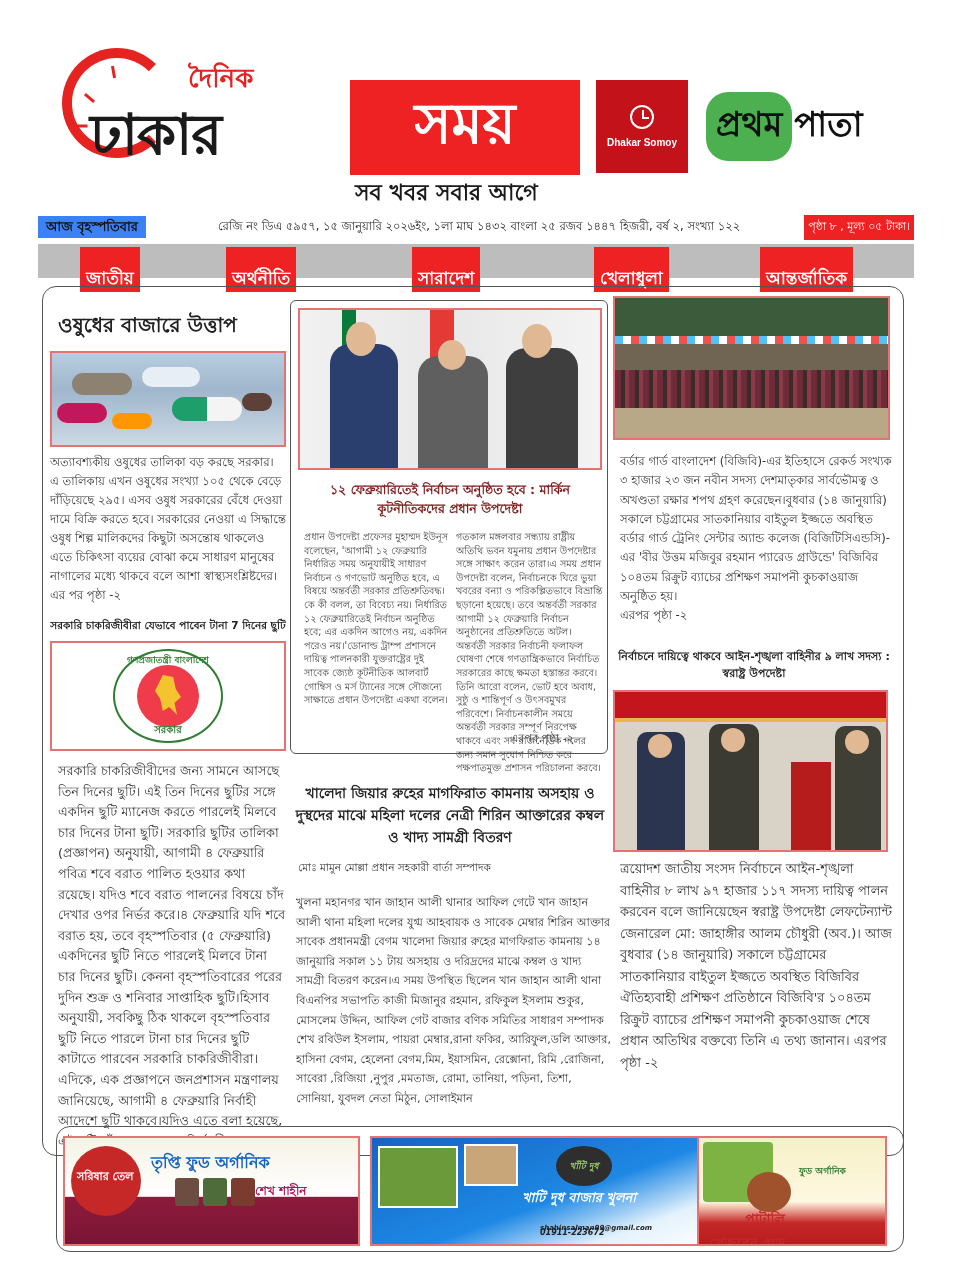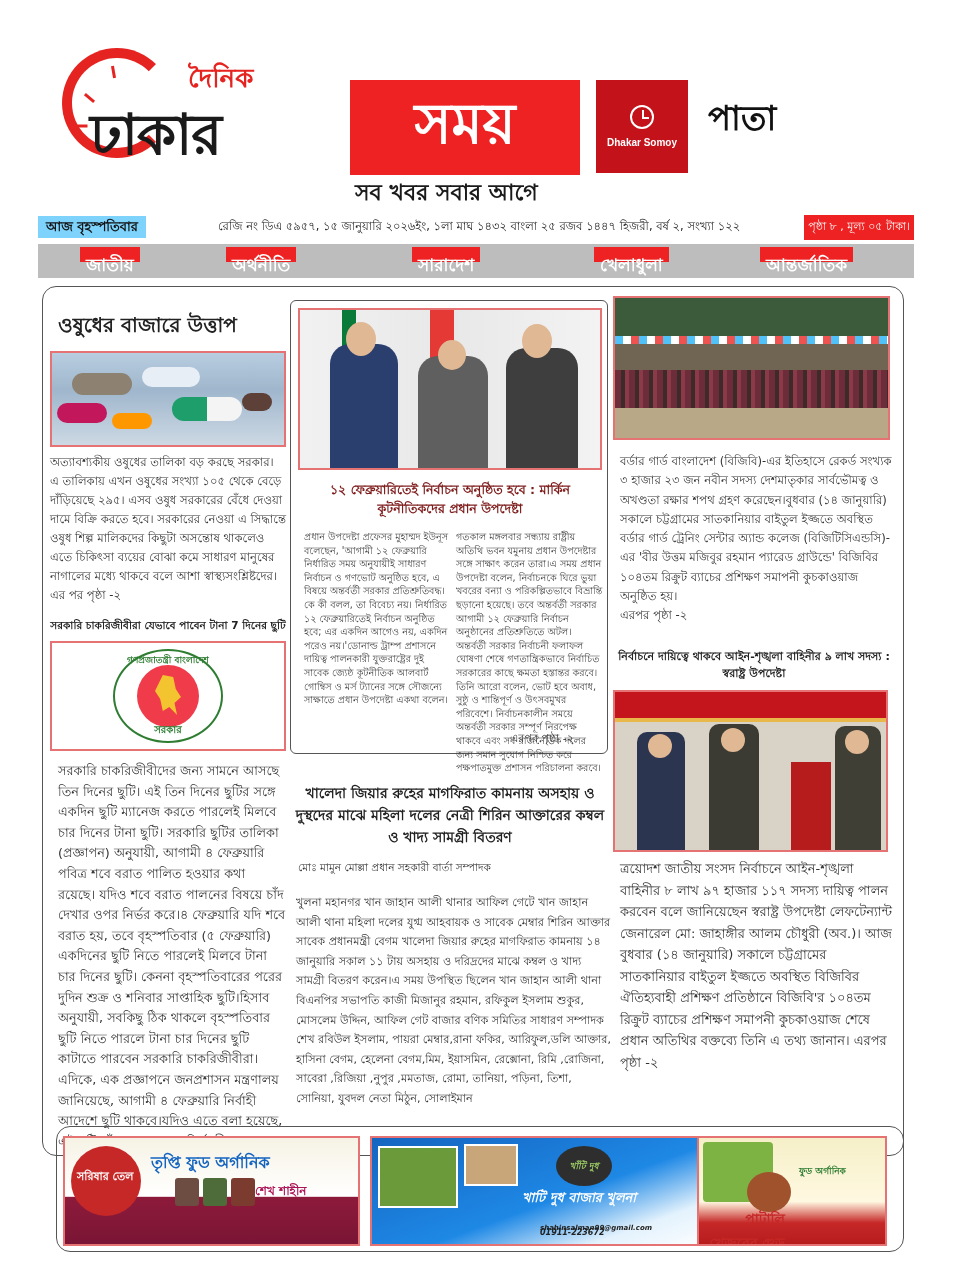--- a/index.html
+++ b/index.html
@@ -17,27 +17,27 @@
   .brand-square .clock-icon { width: 24px; height: 24px; border: 2px solid #fff; border-radius: 50%; position: relative; margin-bottom: 8px; }
   .brand-square .clock-icon::before { content: ""; position: absolute; left: 10px; top: 3px; width: 2px; height: 8px; background: #fff; }
   .brand-square .clock-icon::after { content: ""; position: absolute; left: 10px; top: 10px; width: 7px; height: 2px; background: #fff; }
   .brand-square .brand-text { font-size: 10px; font-family: "Liberation Sans", sans-serif; font-weight: bold; }
   .first-page { position: absolute; left: 706px; top: 92px; display: flex; align-items: center; }
   .first-page .pill { background: #4caf50; border-radius: 22px; padding: 6px 10px; font-size: 34px; font-weight: bold; color: #111; }
   .first-page .rest { font-size: 34px; font-weight: bold; color: #111; margin-left: 2px; }
 
   
   .info-bar { position: absolute; left: 38px; top: 216px; width: 876px; height: 22px; display: flex; align-items: center; }
-  .day-badge { background: #7dd3fc; color: #111; font-size: 13px; font-weight: bold; padding: 2px 8px; height: 22px; line-height: 18px; }
+  .day-badge { background: #3b82f6; color: #111; font-size: 13px; font-weight: bold; padding: 2px 8px; height: 22px; line-height: 18px; }
   .reg-line { font-size: 11.5px; color: #222; margin-left: 8px; white-space: nowrap; flex: 1; text-align: center; }
   .price-badge { background: #ee2222; color: #fff; font-size: 11px; padding: 3px 4px; white-space: nowrap; }
 
   
   .nav { position: absolute; left: 38px; top: 244px; width: 876px; height: 34px; background: #bdbdbd; }
-  .nav-item { position: absolute; top: 3px; height: 15px; background: #ee2222; color: #fff; font-size: 17px; font-weight: bold; padding: 4px 6px; line-height: 28px; cursor: pointer; }
+  .nav-item { position: absolute; top: 3px; height: 45px; background: #ee2222; color: #fff; font-size: 17px; font-weight: bold; padding: 17px 6px; line-height: 28px; cursor: pointer; }
 
   
   .main-frame { position: absolute; left: 42px; top: 286px; width: 862px; height: 870px; border: 1.5px solid #555; border-radius: 14px; }
 
   .col-left { position: absolute; left: 50px; top: 300px; width: 236px; }
   .h-big { font-size: 20px; font-weight: bold; color: #222; margin: 10px 0 8px 8px; white-space: nowrap; }
   .img-frame { border: 2px solid #e57373; background: #ddd; position: relative; overflow: hidden; }
   .para { font-size: 11.6px; line-height: 19px; color: #333; }
   .sub-head { font-size: 10.5px; font-weight: bold; text-align: center; color: #222; line-height: 16px; }
 
@@ -103,20 +103,21 @@
   <div class="logo-dhakar">ঢাকার</div>
   <div class="logo-somoy-box">
     <span>সময়</span>
   </div>
   <div class="logo-tagline">সব খবর সবার আগে</div>
   <div class="brand-square">
     <div class="clock-icon"></div>
     <div class="brand-text">Dhakar Somoy</div>
   </div>
   <div class="first-page">
+    <span class="pill">প্রথম</span>
     <span class="rest">পাতা</span>
   </div>
 </div>
 
 <div class="info-bar">
   <span class="day-badge">আজ বৃহস্পতিবার</span>
   <span class="reg-line">রেজি নং ডিএ ৫৯৫৭, ১৫ জানুয়ারি ২০২৬ইং, ১লা মাঘ ১৪৩২ বাংলা ২৫ রজব ১৪৪৭ হিজরী, বর্ষ ২, সংখ্যা ১২২</span>
   <span class="price-badge">পৃষ্ঠা ৮ , মূল্য ০৫ টাকা।</span>
 </div>
 

